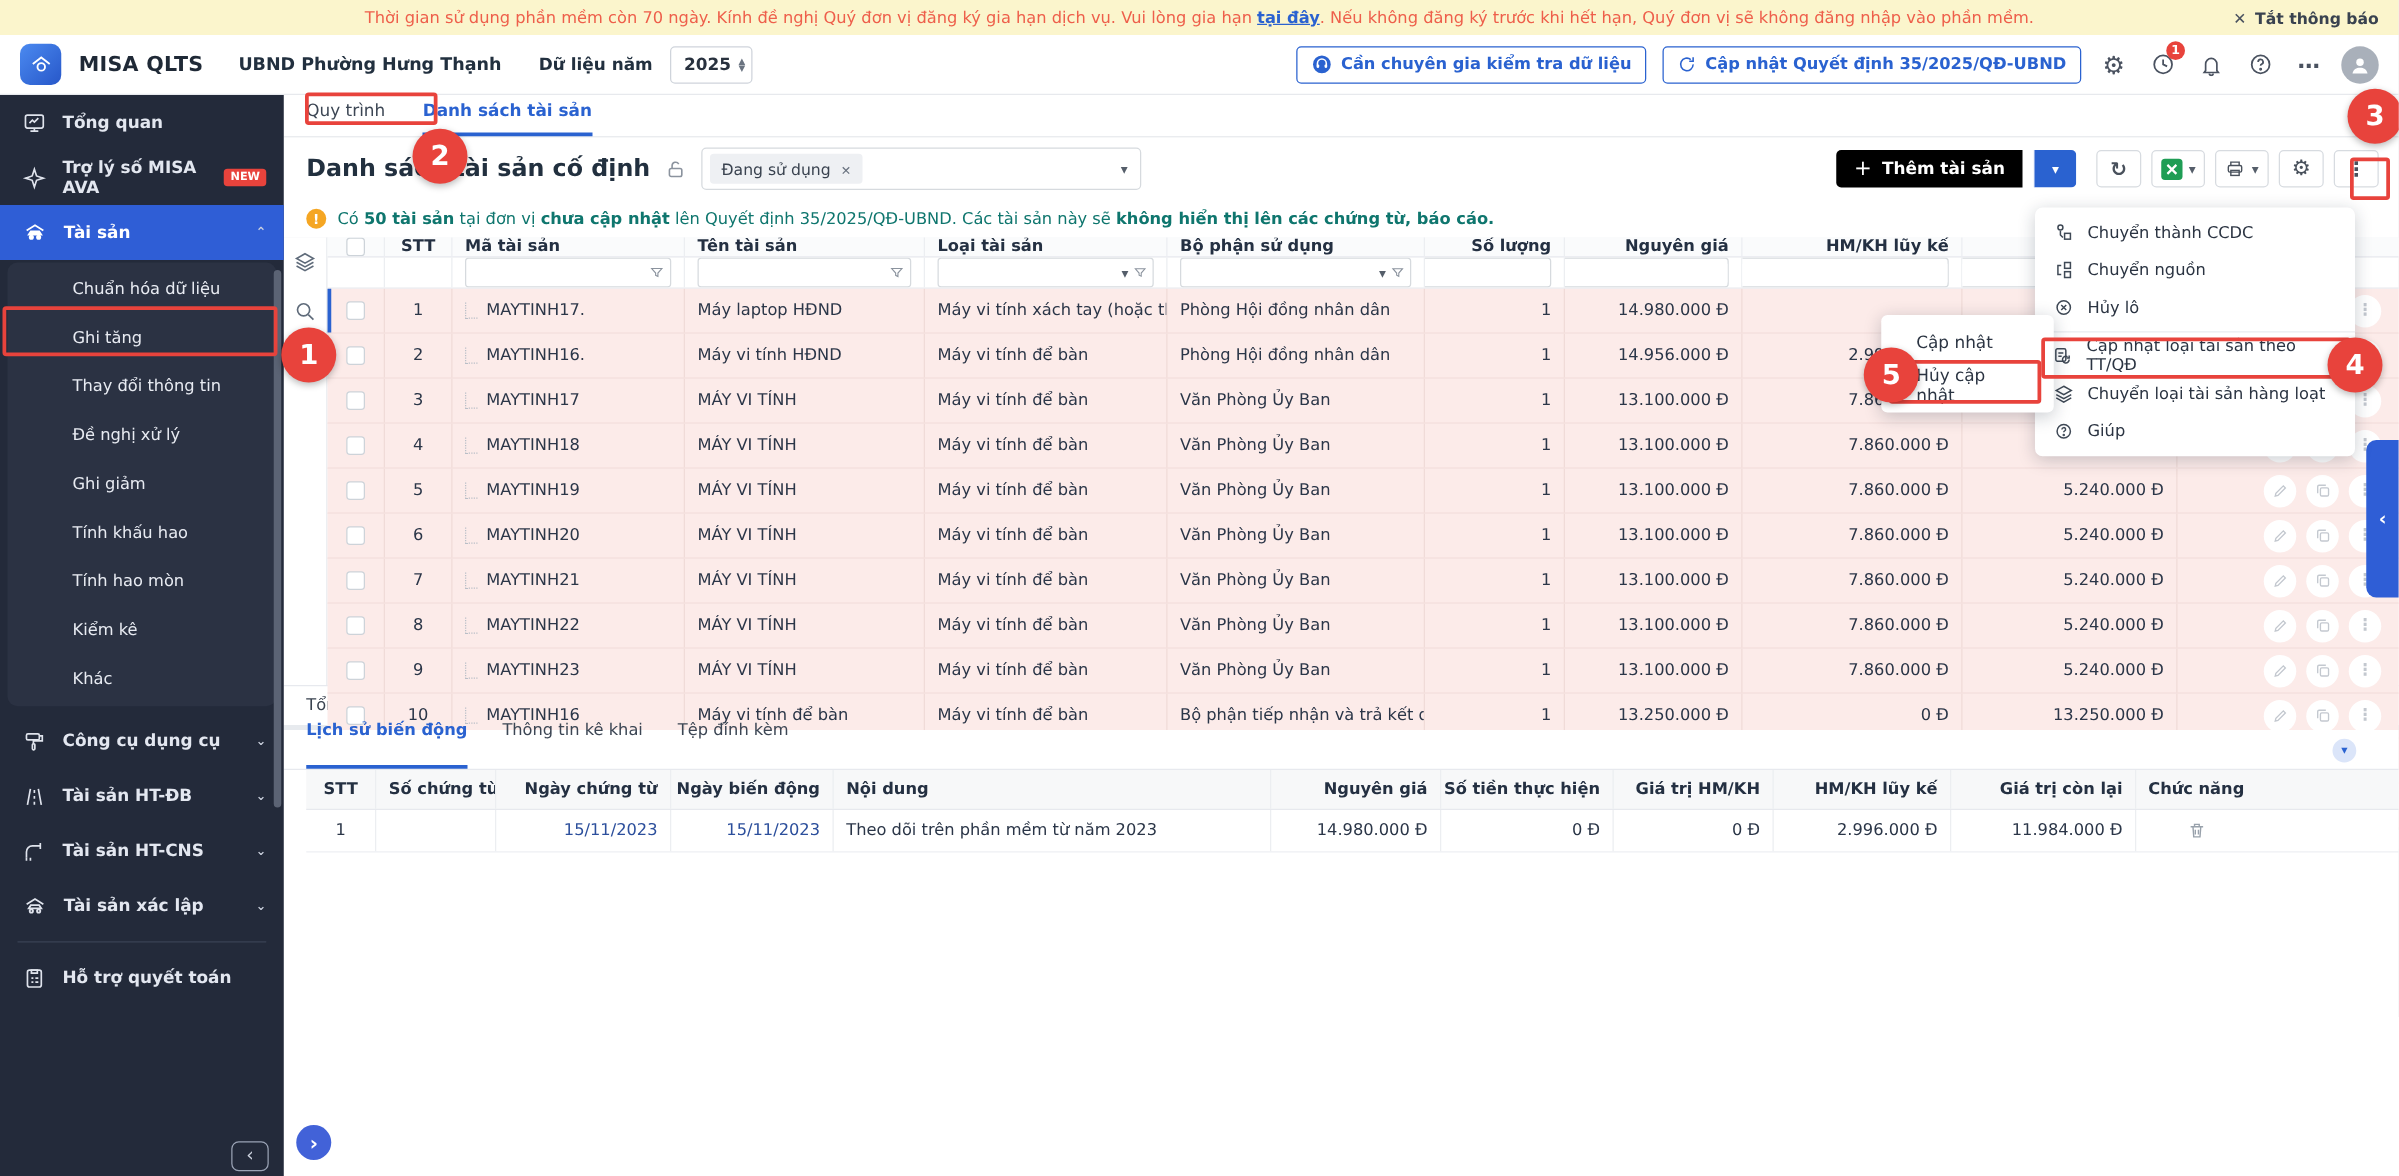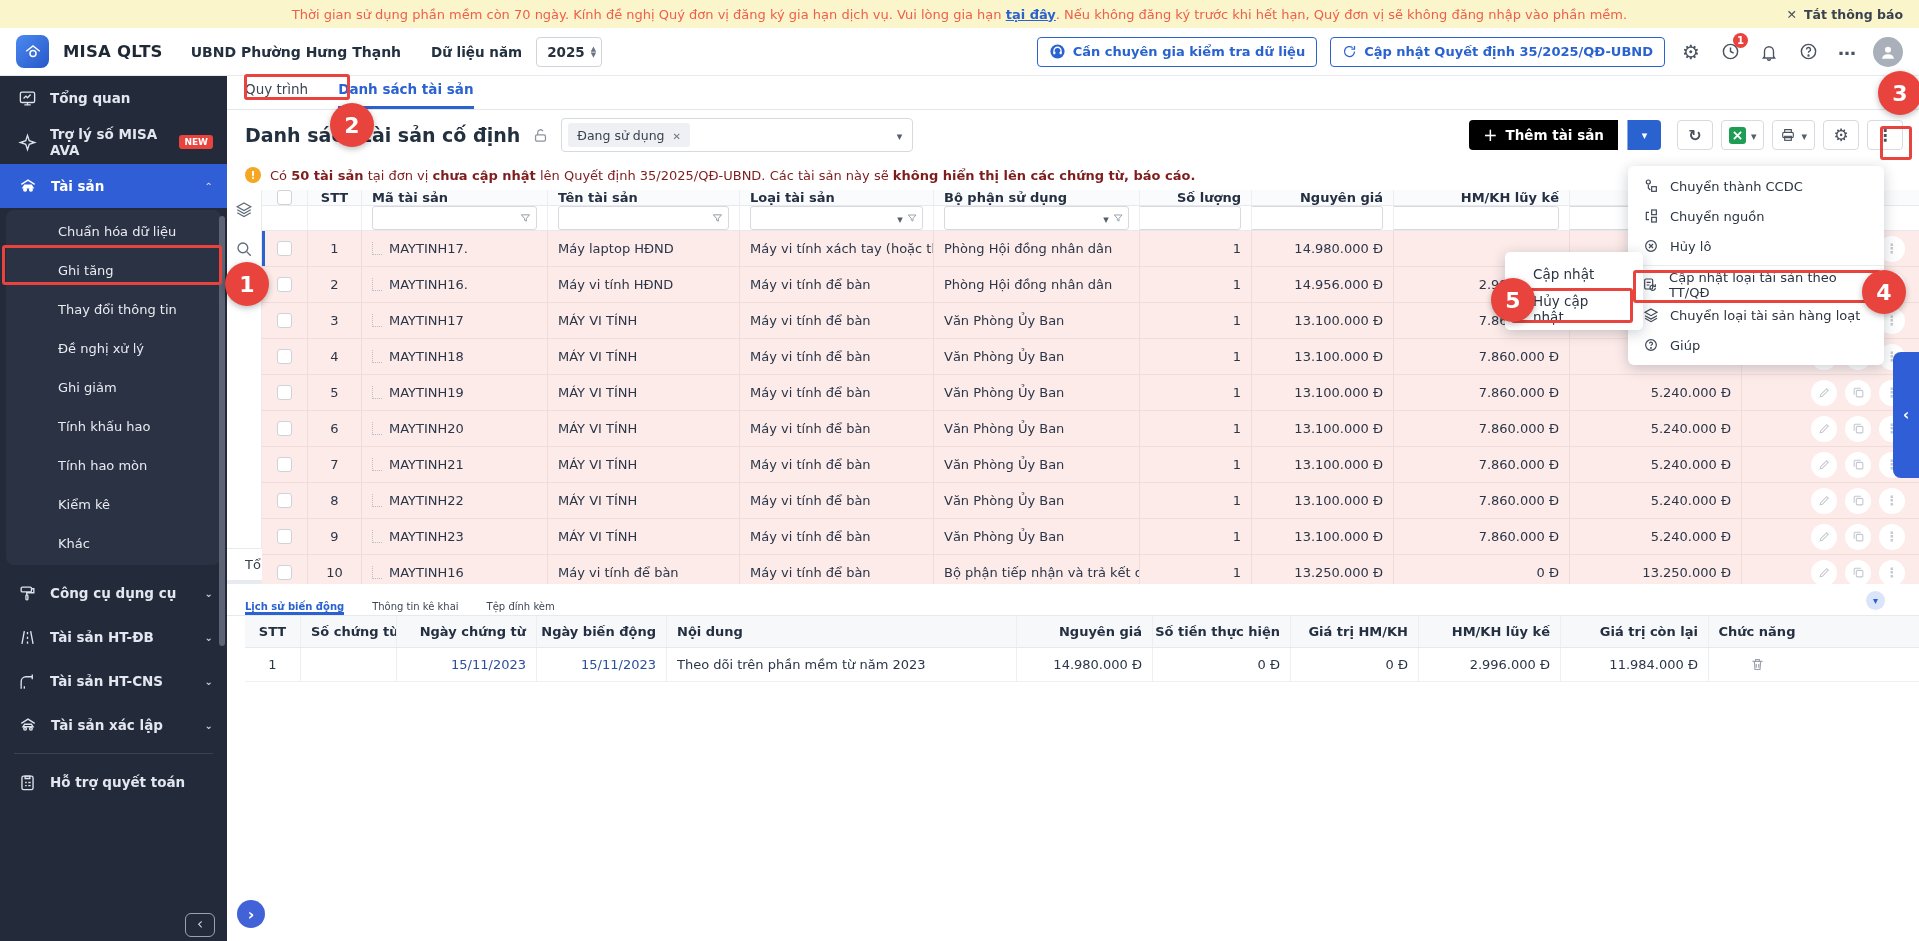--- a/index.html
+++ b/index.html
@@ -62,21 +62,21 @@
   .addbtn{height:30px;background:#000000;color:#fff;border-radius:4px 0 0 4px;display:flex;align-items:center;gap:8px;padding:0 14px;font-size:13.5px;font-weight:600;cursor:pointer}
   .addbtn::before{content:"+";font-size:17px;font-weight:400}
   .addcaret{height:30px;width:34px;background:#2a62d0;border-left:1px solid rgba(255,255,255,.45);border-radius:0 4px 4px 0;display:flex;align-items:center;justify-content:center;cursor:pointer;margin-left:1px;margin-right:8px}
   .addcaret::before{content:"▾";color:#fff;font-size:11px}
   .tbtn{height:30px;min-width:36px;border:1px solid #d7dbe0;border-radius:4px;background:#fff;display:flex;align-items:center;justify-content:center;gap:5px;padding:0 7px;color:#49515c;cursor:pointer}
   .tbtn.refresh::before{content:"↻";font-size:16px;font-weight:700}
   .tbtn.kebab::before{content:"⋮";font-size:16px;font-weight:700}
   .tbtn.gear2::before{content:"⚙";font-size:17px}
   .xl{width:17px;height:17px;background:#1f9d55;border-radius:3px;display:flex;align-items:center;justify-content:center}
   
-  .warnrow{background:#fff;height:30px;display:flex;align-items:center;gap:9px;padding:0 18px;font-size:13px;color:#7f1d1d}
+  .warnrow{background:#fff;height:30px;display:flex;align-items:center;gap:9px;padding:0 18px;font-size:13px;color:#0f766e}
   .warn-ic{width:16px;height:16px;border-radius:50%;background:#f5a623;color:#fff;font-size:11px;font-weight:700;display:flex;align-items:center;justify-content:center;flex-shrink:0}
   .warn-ic::before{content:"!"}
   .b{font-weight:700}
   
   .tablezone{flex:1;background:#fff;display:flex;min-height:0}
   .strip{width:35px;border-right:1px solid #e8eaee;display:flex;flex-direction:column;align-items:center;padding-top:10px;gap:22px;color:#5f6b7a}
   .tgrid{flex:1;display:flex;flex-direction:column;min-width:0}
   .r{display:flex;align-items:stretch}
   .td{display:flex;align-items:center;padding:0 10px;border-right:1px solid #eceef1;overflow:hidden;white-space:nowrap}
   .c0{width:46px;justify-content:center}.c1{width:54px;justify-content:center}.c2{width:186px}.c3{width:192px}.c4{width:194px}.c5{width:206px}
@@ -103,21 +103,21 @@
   .footerbar{height:32px;background:#fff;border-top:1px solid #e7e9ee;display:flex;align-items:center;padding:0 20px 0 18px;color:#39424f}
   .fb-right{margin-left:auto;display:flex;align-items:center;gap:9px;font-size:12.5px}
   .pagesel{display:flex;align-items:center;gap:6px;cursor:pointer}
   .pg{color:#6a7380;cursor:pointer}
   .pg.cur{color:#22303f;font-weight:700}
   .arr{color:#8b939e;cursor:pointer;font-size:12px}
   .gap4{height:4px;background:#e7eaee}
   
   .detail{flex:1;background:#fff;display:flex;flex-direction:column;min-height:0;position:relative}
   .dtabs{height:32px;display:flex;align-items:flex-end;gap:28px;padding-left:18px;border-bottom:1px solid #e7e9ee}
-  .dtab{padding-bottom:0;font-size:10px;color:#3c4654;border-bottom:3px solid transparent;cursor:pointer}
+  .dtab{padding-bottom:20px;font-size:13px;color:#3c4654;border-bottom:3px solid transparent;cursor:pointer}
   .dtab.active{color:#2a62d0;font-weight:700;border-bottom-color:#2a62d0}
   .dchev{position:absolute;right:34px;top:7px;width:19px;height:19px;border-radius:50%;background:#dbe5f9;color:#2a62d0;display:flex;align-items:center;justify-content:center;font-size:10px;cursor:pointer}
   .dchev::before{content:"▾"}
   .dgrid{display:flex;flex-direction:column}
   .dr{display:flex}
   .dtd{display:flex;align-items:center;padding:0 10px;border-right:1px solid #eceef1;overflow:hidden;white-space:nowrap}
   .d0{width:56px;justify-content:center}.d1{width:96px}.d2{width:140px;justify-content:flex-end}.d3{width:130px;justify-content:flex-end}.d4{width:350px}
   .d5{width:136px;justify-content:flex-end}.d6{width:138px;justify-content:flex-end}.d7{width:128px;justify-content:flex-end}.d8{width:142px;justify-content:flex-end}
   .d9{width:148px;justify-content:flex-end}.d10{width:96px;justify-content:center;border-right:none}
   .dhead{height:32px;background:#f7f8f9;border-bottom:1px solid #e7e9ee;font-weight:700;color:#243042;margin-left:18px}

